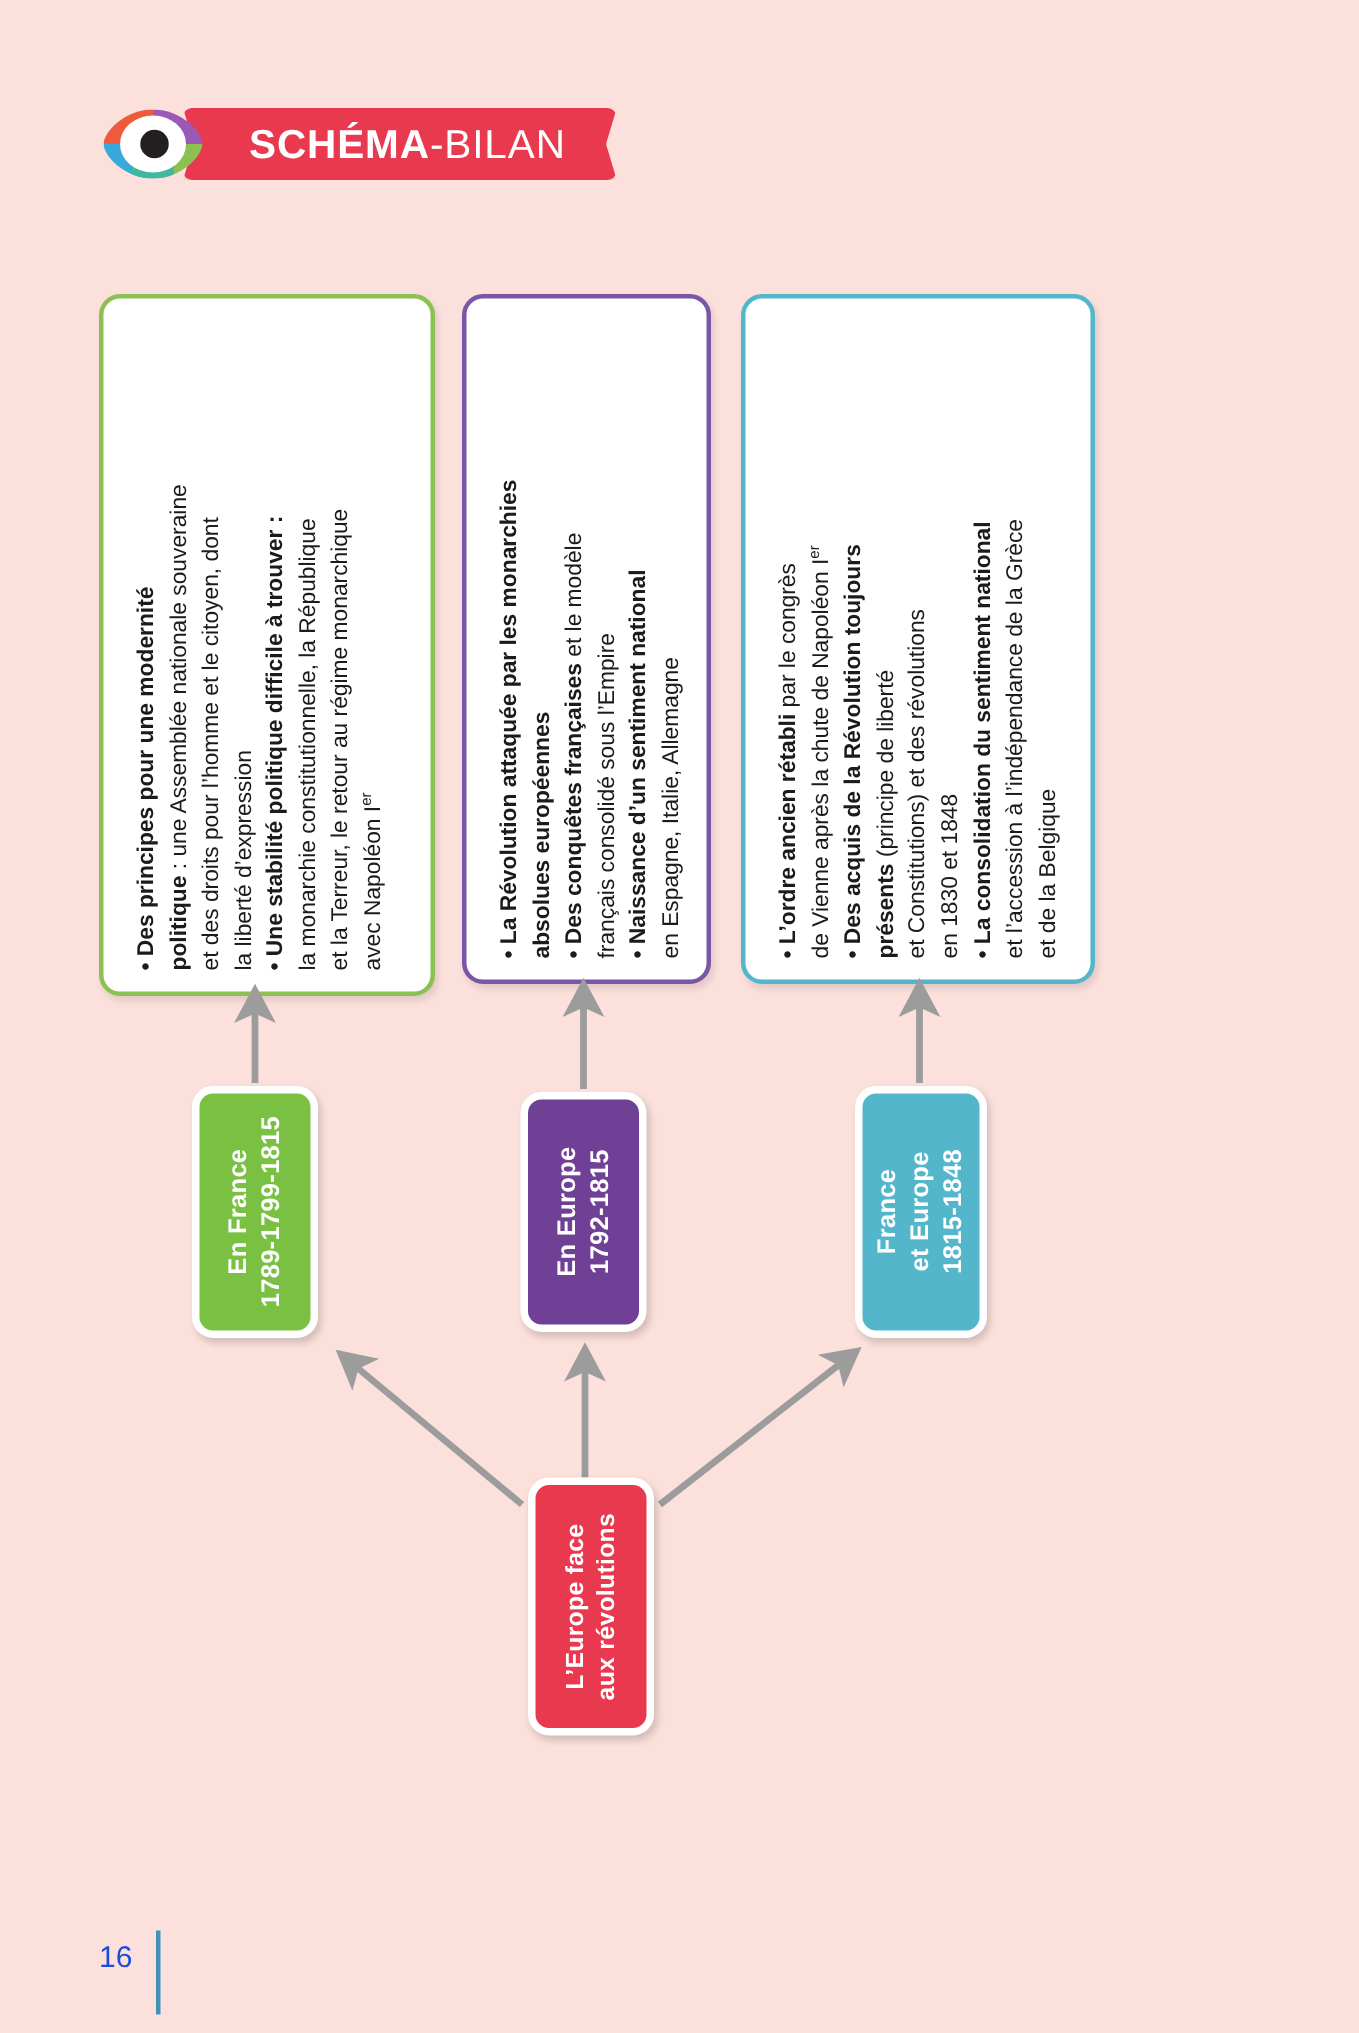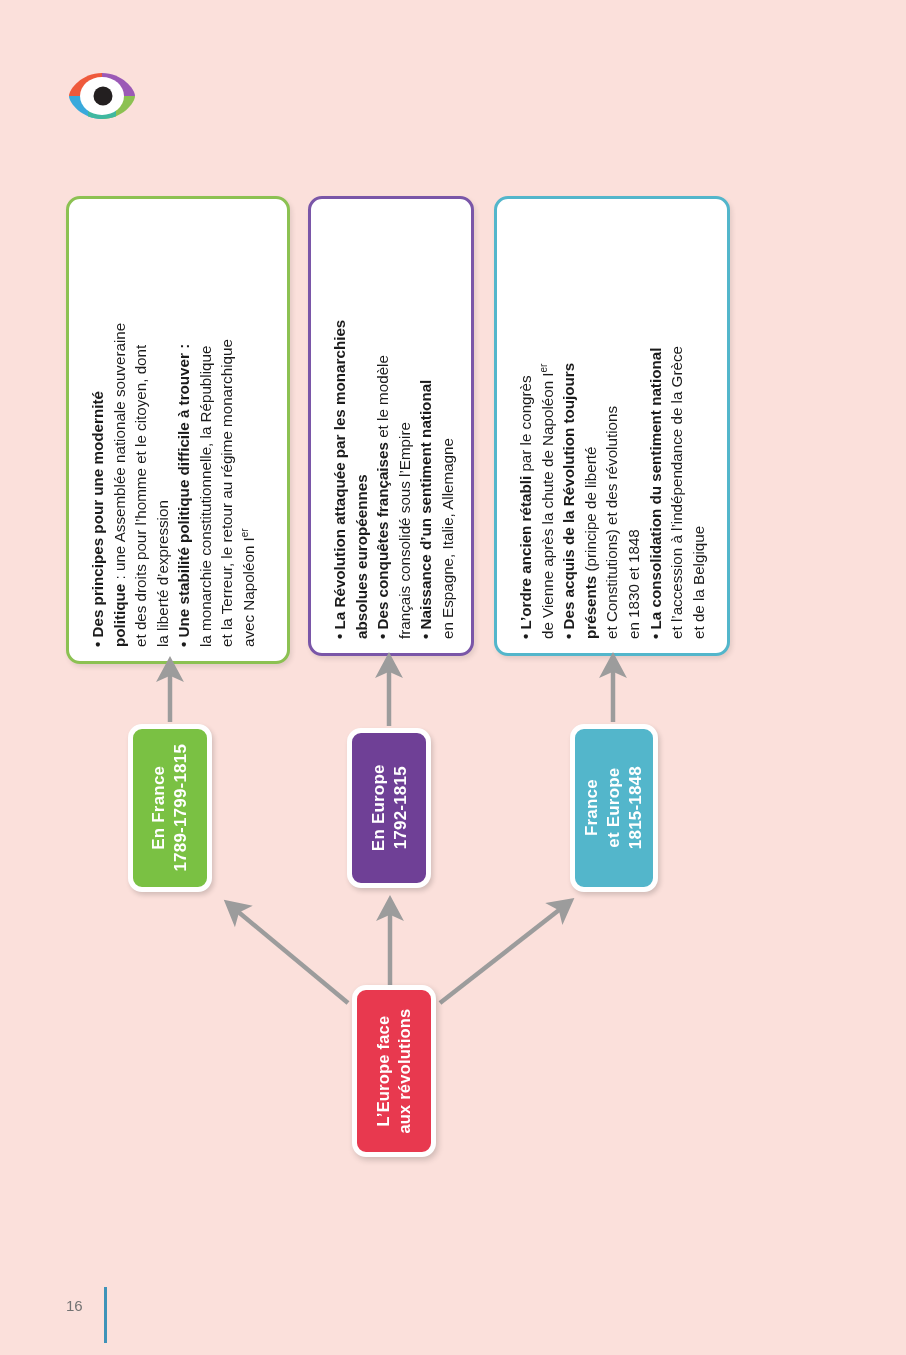--- a/index.html
+++ b/index.html
@@ -136,22 +136,22 @@
   
   #footer {
     position: absolute;
     left: 66px;
     top: 1288px;
     display: flex;
     align-items: center;
     height: 34px;
   }
   #footer-page {
-    font-size: 15px;
-    color: #737373;
+    font-size: 20px;
+    color: #1d4ed8;
     width: 34px;
   }
   #footer-rule {
     width: 3px;
     height: 56px;
     background: #3f93b8;
     margin: 0 22px 0 4px;
     position: relative;
     top: 10px;
   }
@@ -177,20 +177,25 @@
         <rect x="0" y="0" width="36" height="26" fill="#ef5a3c"></rect>
         <rect x="36" y="0" width="36" height="26" fill="#9b59b6"></rect>
         <rect x="0" y="26" width="36" height="26" fill="#39a9dc"></rect>
         <rect x="36" y="26" width="36" height="26" fill="#8cc152"></rect>
         <rect x="22" y="40" width="28" height="12" fill="#3fb8a0"></rect>
       </g>
       <ellipse cx="36" cy="26" rx="22" ry="19" fill="#ffffff"></ellipse>
       <circle cx="37" cy="26" r="9.5" fill="#231f20"></circle>
     </svg>
   </div>
+  <div id="banner-shape">
+    <div id="banner-title">
+      <span class="b-strong">SCHÉMA</span><span class="b-light">-BILAN</span>
+    </div>
+  </div>
 </div>
 
 <svg id="arrows" viewBox="0 0 906 1355">
   <defs>
     <marker id="ah" markerWidth="7" markerHeight="7" refX="4.6" refY="3.5" orient="auto" markerUnits="strokeWidth">
       <path d="M0.6,0.4 L6.4,3.5 L0.6,6.6 L2,3.5 Z" fill="#9c9c9c"></path>
     </marker>
   </defs>
 
   <line x1="348" y1="1003" x2="230" y2="905" stroke="#9c9c9c" stroke-width="4.5" marker-end="url(#ah)"></line>

